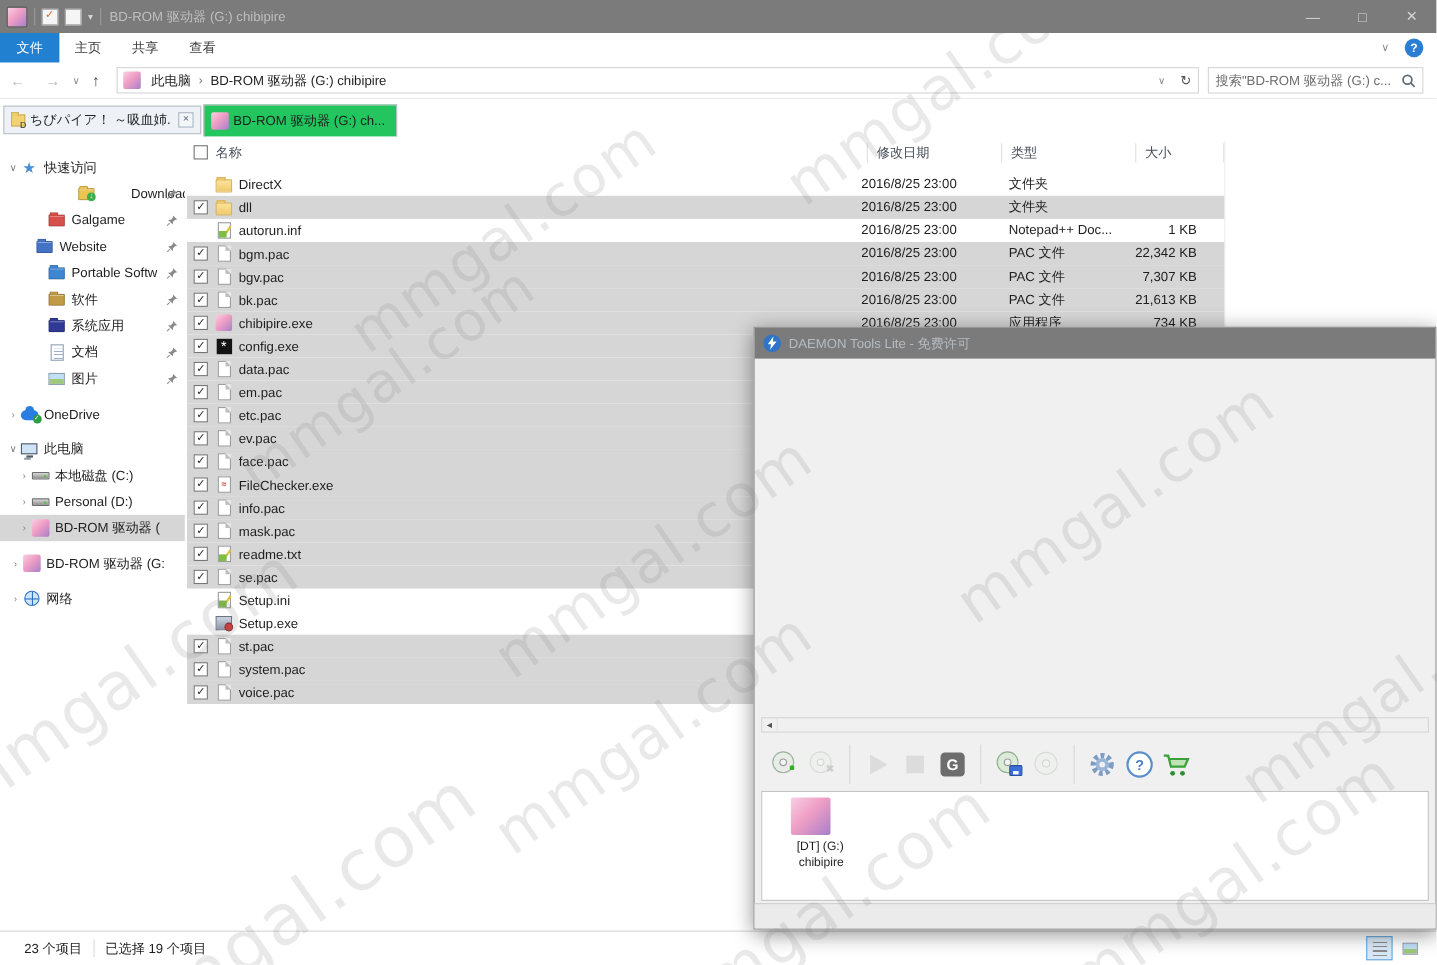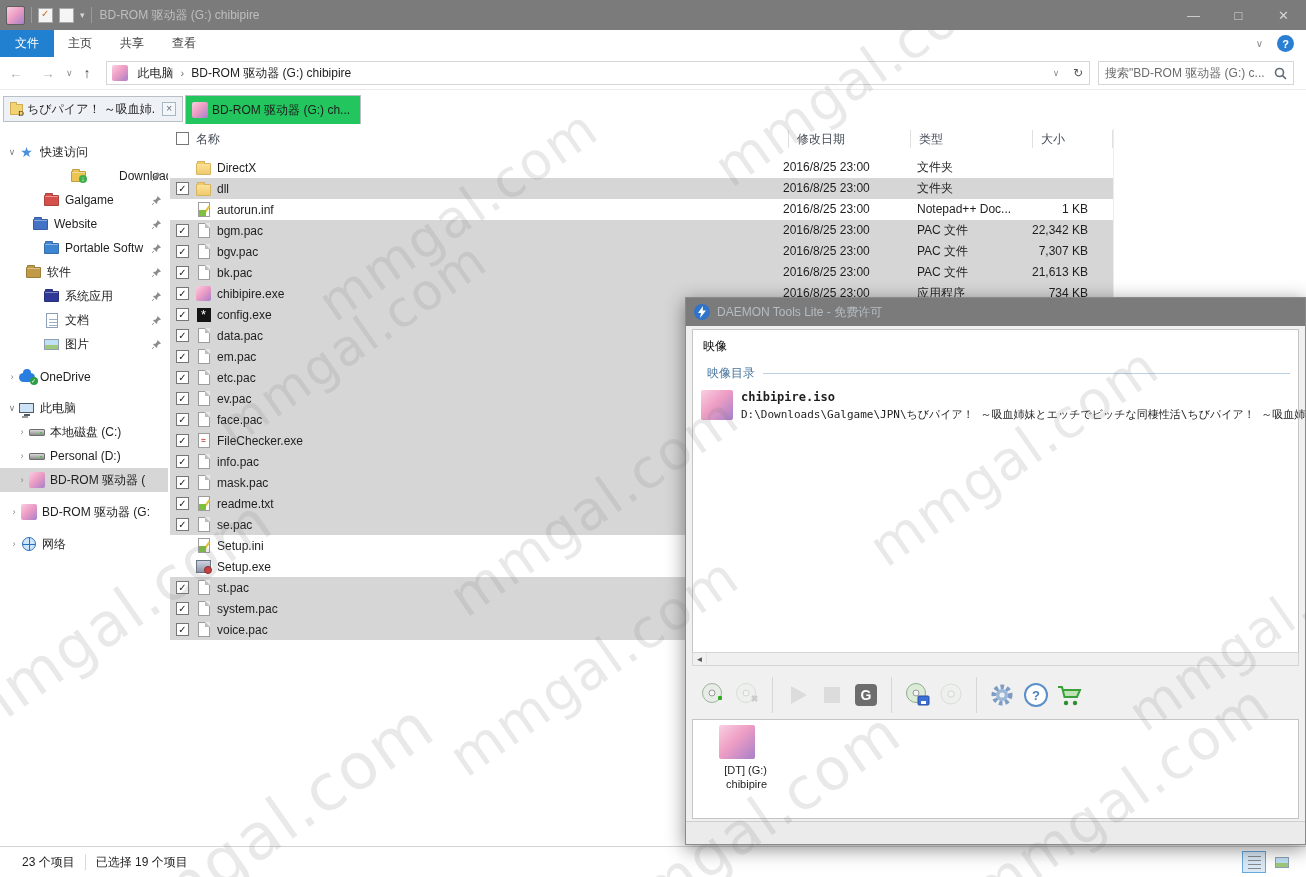--- a/index.html
+++ b/index.html
@@ -296,21 +296,21 @@
       <span class="s-arrow"></span>
       <span class="s-icon">
         <span class="sfold" style="--fc: #3f86d2;"></span>
       </span>
       <span class="s-label">Portable Softw</span>
       <span class="s-pin"><svg width="11" height="11" viewBox="0 0 12 12">
           <path fill="#8a8a8a" d="M7 1 L11 5 L8.8 5.4 L6.9 7.3 L6.6 10 L2 5.4 L4.7 5.1 L6.6 3.2 Z"></path>
           <line x1="1" y1="11" x2="3.5" y2="8.5" stroke="#8a8a8a"></line>
         </svg></span>
     </div>
-    <div class="side-item" style="padding-left: 13px;">
+    <div class="side-item" style="padding-left: 31px;">
       <span class="s-arrow"></span>
       <span class="s-icon">
         <span class="sfold" style="--fc: #c09a45;"></span>
       </span>
       <span class="s-label">软件</span>
       <span class="s-pin"><svg width="11" height="11" viewBox="0 0 12 12">
           <path fill="#8a8a8a" d="M7 1 L11 5 L8.8 5.4 L6.9 7.3 L6.6 10 L2 5.4 L4.7 5.1 L6.6 3.2 Z"></path>
           <line x1="1" y1="11" x2="3.5" y2="8.5" stroke="#8a8a8a"></line>
         </svg></span>
     </div>
@@ -659,34 +659,20 @@
 </div>
 
 <div class="daemon">
   <div class="d-title">
     <svg width="16" height="16">
       <circle cx="8" cy="8" r="8" fill="#2f74c9"></circle>
       <polygon points="9,2 4,9 7,9 6,14 12,6.5 8.7,6.5" fill="#fff"></polygon>
     </svg>
     <span class="dlabel">DAEMON Tools Lite - 免费许可</span>
   </div>
-  <div class="d-panel">
-    <div class="d-imgsec">映像</div>
-    <div class="d-group">
-      <span>映像目录</span>
-      <span class="gline"></span>
-    </div>
-    <div class="d-item">
-      <span class="d-thumb"></span>
-      <div class="d-itemtext">
-        <div class="d-iname">chibipire.iso</div>
-        <div class="d-ipath">D:\Downloads\Galgame\JPN\ちびパイア！ ～吸血姉妹とエッチでビッチな同棲性活\ちびパイア！ ～吸血姉</div>
-      </div>
-    </div>
-  </div>
   <div class="d-hscroll">
     <span class="sarrow">◄</span>
   </div>
   <div class="d-toolbar" id="d-toolbar">
       <span class="d-tbtn">
         <svg width="28" height="28">
           <circle cx="13" cy="12" r="9.5" fill="#e7ece7" stroke="#9fb29f"></circle>
           <circle cx="13" cy="12" r="3" fill="#f4f4f4" stroke="#999"></circle>
           <path d="M19 17h4M21 15v4" stroke="#2fae1f" stroke-width="3"></path>
         </svg>

